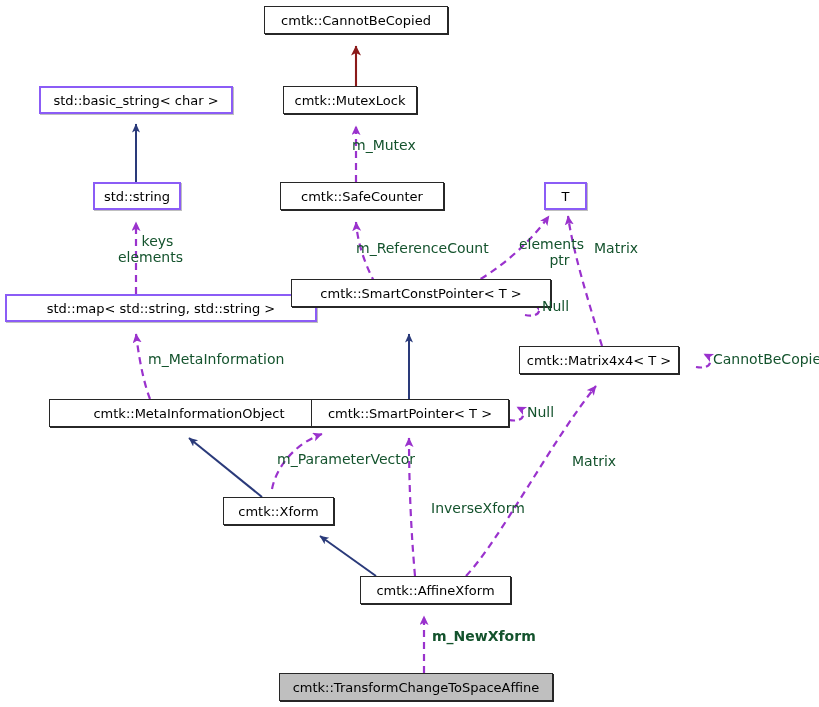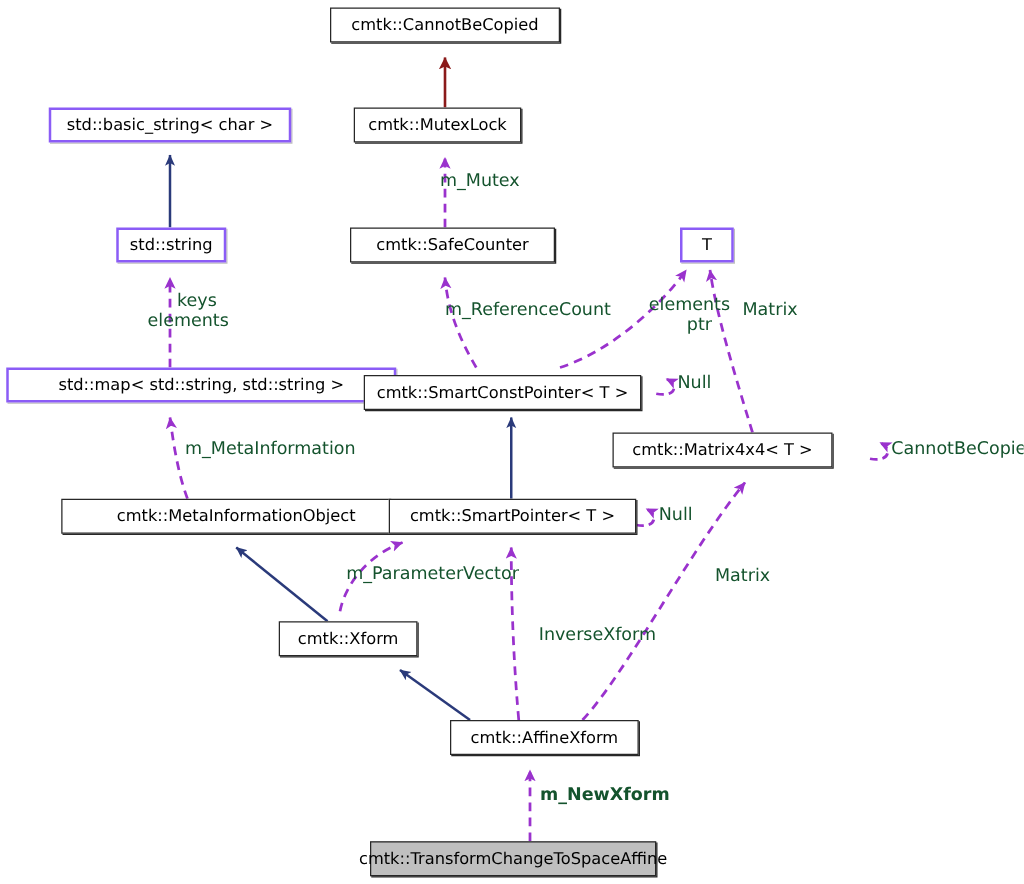--- a/index.html
+++ b/index.html
@@ -126,45 +126,45 @@
   </div>
 
   <div class="node light" style="left:544px;top:182px;width:43px;height:28px;">
     <span>T</span>
   </div>
 
   <div class="node light" style="left:5px;top:294px;width:312px;height:28px;">
     <span>std::map&lt; std::string, std::string &gt;</span>
   </div>
 
-  <div class="node dark" style="left:291px;top:300px;width:222px;height:28px;">
+  <div class="node dark" style="left:291px;top:279px;width:260px;height:28px;">
     <span>cmtk::SmartConstPointer&lt; T &gt;</span>
   </div>
 
-  <div class="node dark" style="left:490px;top:346px;width:176px;height:28px;">
+  <div class="node dark" style="left:519px;top:346px;width:160px;height:28px;">
     <span>cmtk::Matrix4x4&lt; T &gt;</span>
   </div>
 
   <div class="node dark" style="left:49px;top:399px;width:264px;height:28px;padding-left:16px;">
     <span>cmtk::MetaInformationObject</span>
   </div>
 
   <div class="node dark" style="left:311px;top:399px;width:198px;height:28px;">
     <span>cmtk::SmartPointer&lt; T &gt;</span>
   </div>
 
   <div class="node dark" style="left:223px;top:497px;width:111px;height:28px;">
     <span>cmtk::Xform</span>
   </div>
 
   <div class="node dark" style="left:360px;top:576px;width:151px;height:28px;">
     <span>cmtk::AffineXform</span>
   </div>
 
-  <div class="node current" style="left:296px;top:673px;width:229px;height:28px;">
+  <div class="node current" style="left:279px;top:673px;width:274px;height:28px;">
     <span>cmtk::TransformChangeToSpaceAffine</span>
   </div>
 
   <div class="edge-label" style="left:352px;top:138px;">m_Mutex</div>
 
   <div class="edge-label two" style="left:132px;top:233px;">
     <div>keys</div>
     <div style="margin-left:-14px;">elements</div>
   </div>
 

